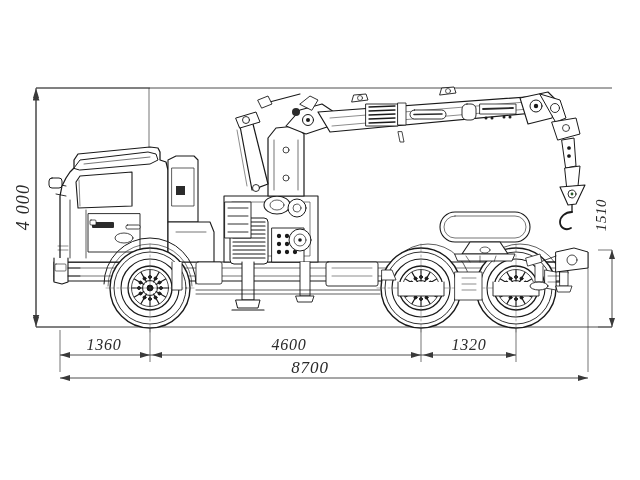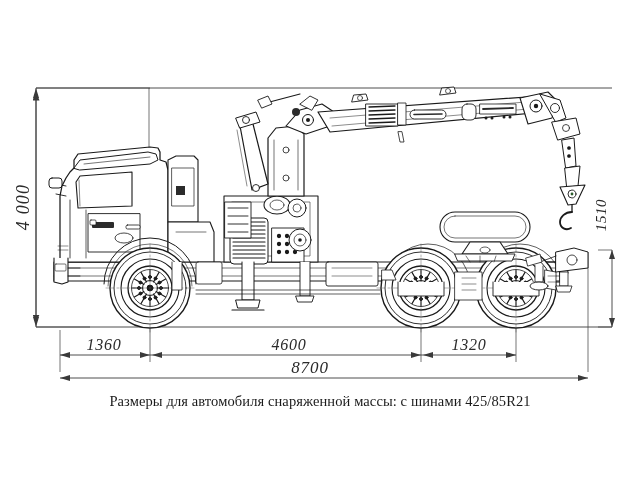--- a/index.html
+++ b/index.html
@@ -408,15 +408,14 @@
 
       <g stroke-width="0.7">
         <line x1="196" y1="290" x2="380" y2="290"></line>
         <line x1="196" y1="294" x2="380" y2="294"></line>
         <path d="M172,262 L172,290 L182,290 L182,262" fill="#ffffff" stroke-width="0.8"></path>
       </g>
 
     </g>
   </svg>
 
-  <div class="cap">Размеры для автомобиля снаряженной массы: с шинами 425/85R21</div>
 
 </div>
 
 </body></html>

